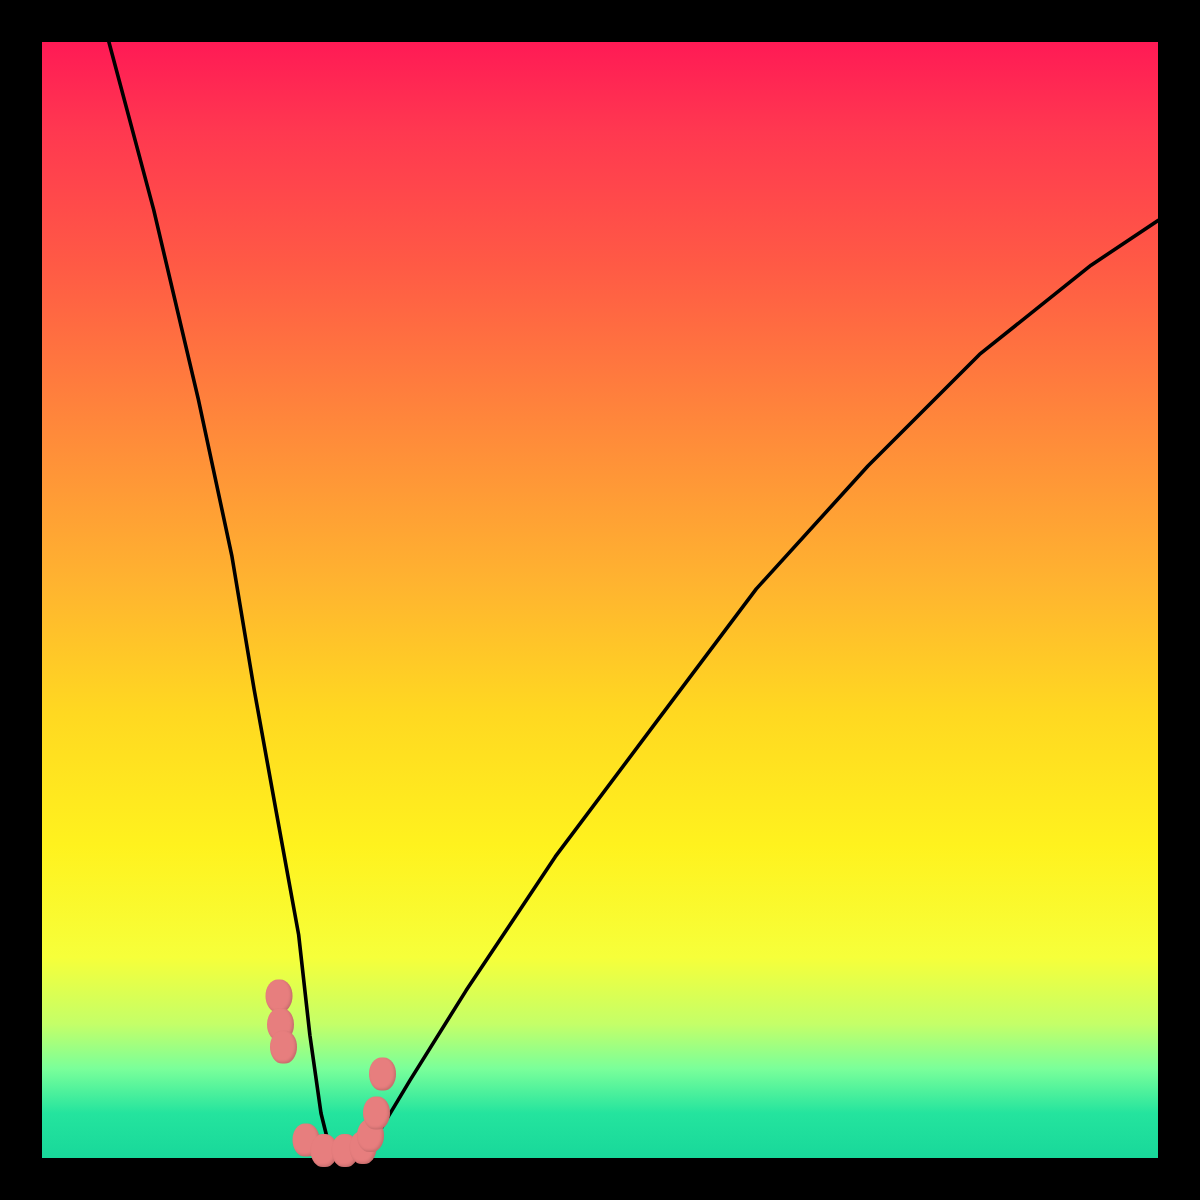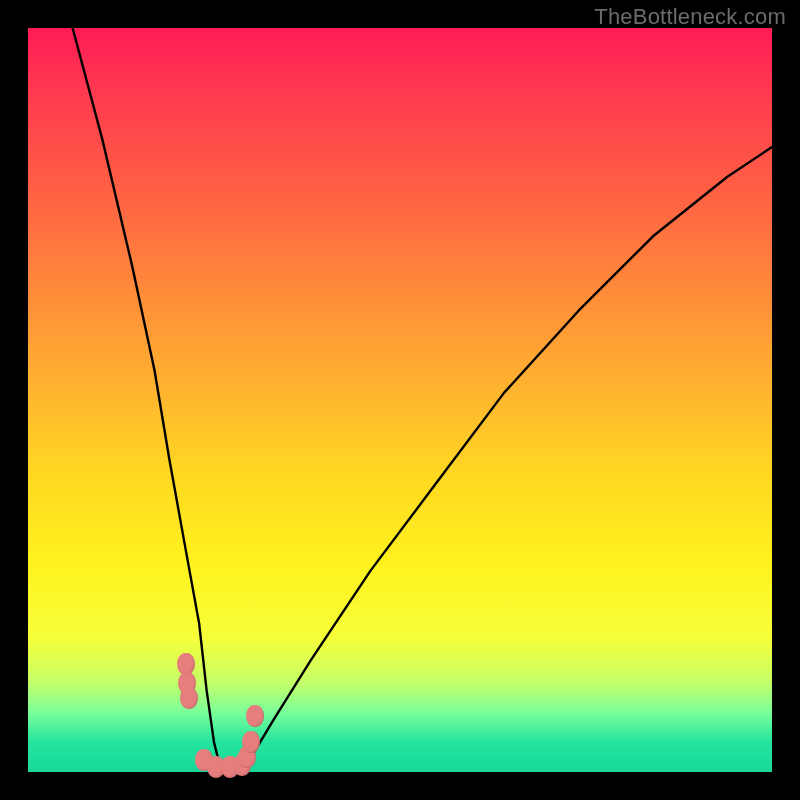--- a/index.html
+++ b/index.html
@@ -64,21 +64,20 @@
     height: 22px;
     border-radius: 50% / 55%;
     background: #e77e7e;
     box-shadow: inset -1px -1px 2px rgba(0,0,0,0.15);
   }
 </style>
 </head>
 <body>
 
 <div class="frame">
-  <div class="watermark">TheBottleneck.com</div>
 
   <div class="plot">
     <svg class="curve" viewBox="0 0 744 744" preserveAspectRatio="none">
       <path id="curvePath" d="M44.6 0.0 L74.4 111.6 L104.2 238.1 L126.5 342.2 L141.4 431.5 L156.2 513.4 L171.1 595.2 L178.6 662.2 L186.0 714.2 L193.4 744.0 L208.3 744.0 L223.2 729.1 L245.5 691.9 L282.7 632.4 L342.2 543.1 L409.2 453.8 L476.2 364.6 L550.6 282.7 L625.0 208.3 L699.4 148.8 L744.0 119.0" stroke="#000" stroke-width="2.4" fill="none" stroke-linecap="round" stroke-linejoin="round"></path>
     </svg>
     <div id="beads">
         <div class="bead" style="left: 148.728px; top: 625.12px;"></div>
         <div class="bead" style="left: 150.216px; top: 643.72px;"></div>
         <div class="bead" style="left: 151.704px; top: 658.6px;"></div>
         <div class="bead" style="left: 166.584px; top: 721.096px;"></div>

